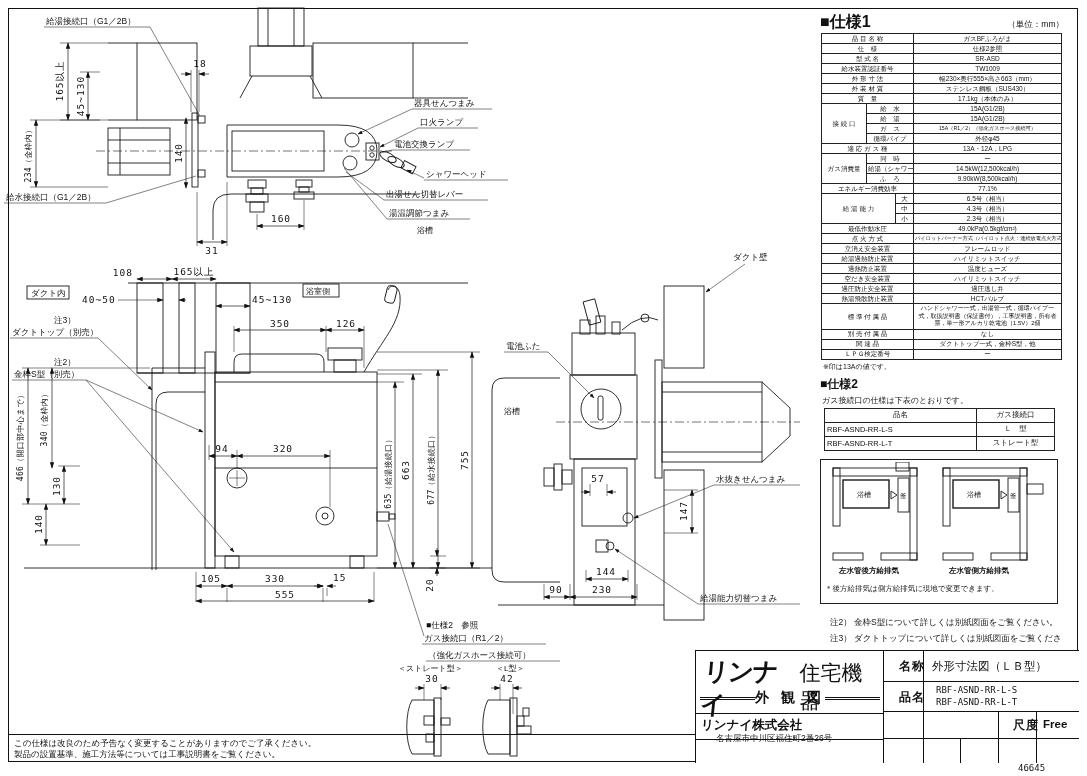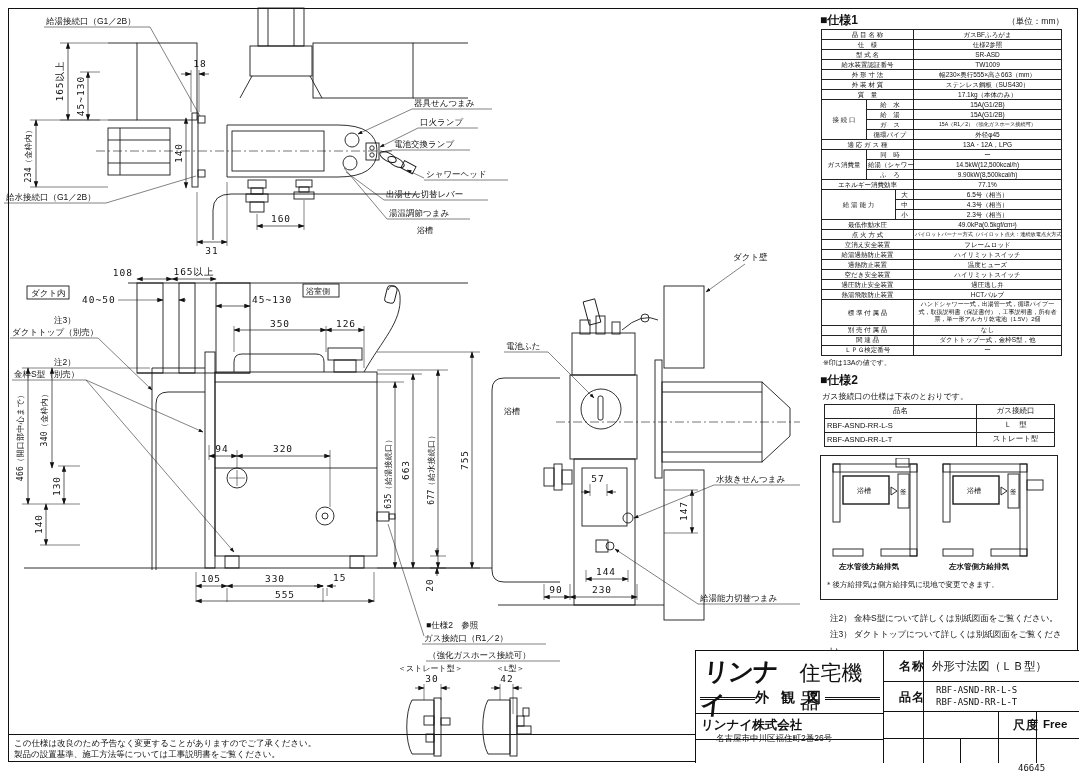--- a/index.html
+++ b/index.html
@@ -15,21 +15,21 @@
   svg .cl{stroke-width:0.6;stroke-dasharray:9 3 2 3;}
   svg .hw{fill:url(#h);}
   svg text{stroke:none;fill:#111;}
   svg .lb{font:8.5px "Liberation Sans",sans-serif;}
   svg .lb2{font:8px "Liberation Sans",sans-serif;}
   svg .dm{font-family:"DejaVu Sans Mono","Liberation Mono",monospace;font-size:9.5px;letter-spacing:1px;}
   svg .dms{font-family:"DejaVu Sans Mono","Liberation Mono",monospace;font-size:8px;letter-spacing:0.3px;}
   
   .right-col{position:absolute;left:820px;top:12px;width:244px;z-index:2;}
   .spec-head{display:flex;justify-content:space-between;align-items:baseline;}
-  .spec-title{font-size:12px;font-weight:bold;}
+  .spec-title{font-size:16px;font-weight:bold;}
   .unit-note{font-size:8.5px;}
   table.spec{border-collapse:collapse;table-layout:fixed;width:240px;margin-left:1px;}
   table.spec + table.spec{margin-top:-1px;}
   table.spec td{border:1px solid #222;font-size:6.5px;line-height:1.1;height:9px;
     padding:0 1px;text-align:center;overflow:hidden;white-space:nowrap;}
   table.spec td.wrap{white-space:normal;font-size:6px;line-height:1.25;padding:1px 2px;}
   table.spec td.xs{font-size:5.2px;}
   .foot-note{font-size:7px;margin:2px 0 4px 3px;}
   .spec2-title{font-size:12px;font-weight:bold;margin-top:4px;}
   .spec2-intro{font-size:8px;margin:2px 0 2px 2px;}

